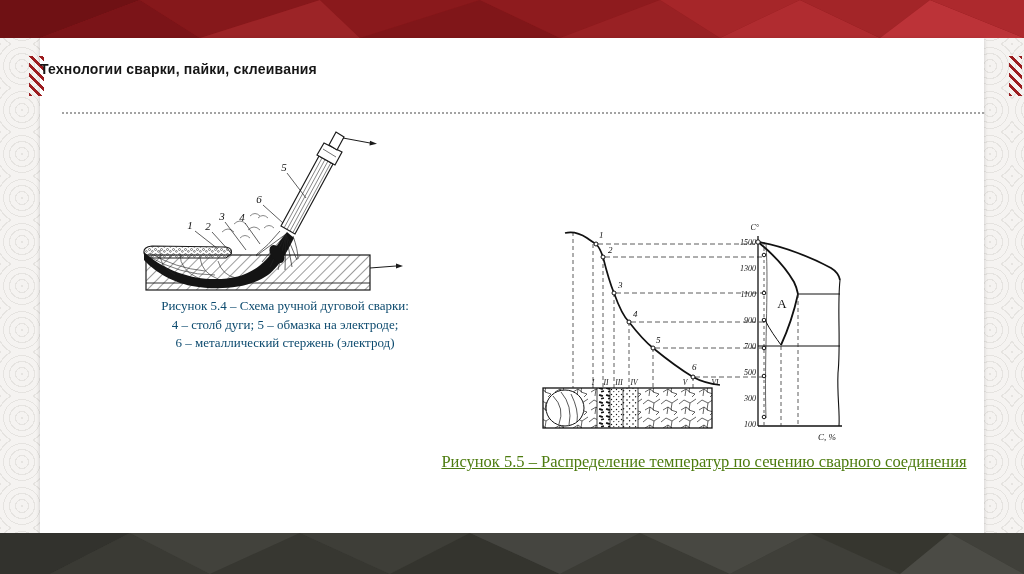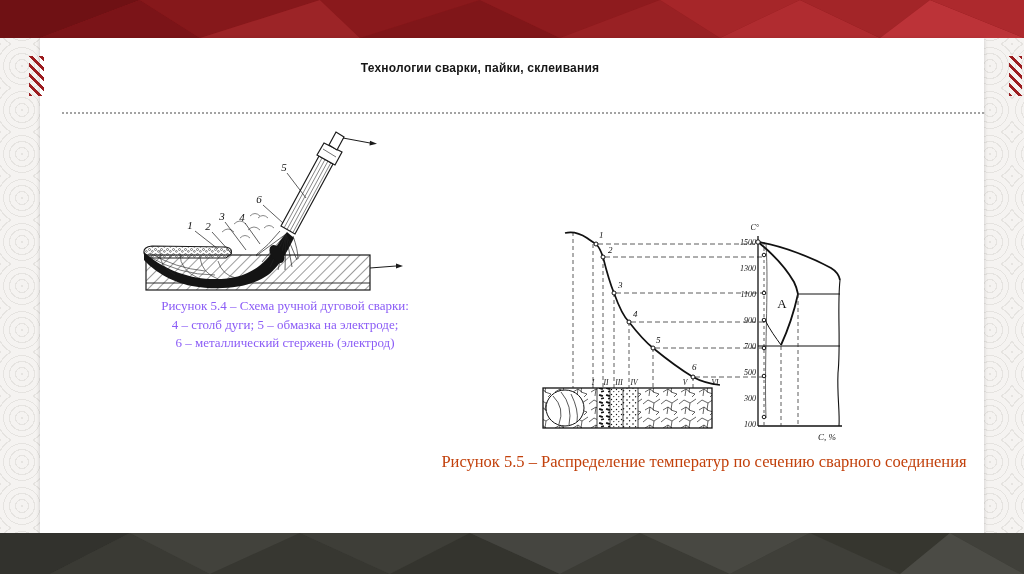--- a/index.html
+++ b/index.html
@@ -16,36 +16,36 @@
     position:absolute;left:40px;top:38px;width:944px;height:495px;
     background:#ffffff;box-shadow:0 1px 4px rgba(0,0,0,0.18);
   }
   .stripes{
     position:absolute;top:56px;width:15px;height:40px;
     background:repeating-linear-gradient(45deg,#9b1c1f 0 2.5px, rgba(0,0,0,0) 2.5px 7px);
   }
   .stripes.left{left:29px;}
   .stripes.right{left:1009px;width:13px;}
   .slide-title{
-    position:absolute;left:40px;top:61px;width:880px;text-align:center;
-    font-size:12px;font-weight:bold;color:#161616;letter-spacing:0.2px;
+    position:absolute;left:40px;top:61px;width:880px;
+    font-size:14px;font-weight:bold;color:#161616;letter-spacing:0.2px;
   }
   .dotted-sep{
     position:absolute;left:62px;top:112px;width:922px;height:0;
     border-top:2px dotted #a3a3a3;
   }
   .fig54{position:absolute;left:130px;top:128px;width:280px;height:170px;}
   .fig55{position:absolute;left:535px;top:218px;width:330px;height:230px;}
   .cap54{
     position:absolute;left:48px;top:297px;width:474px;text-align:center;
-    font-family:"Liberation Serif",serif;font-size:13px;line-height:18.5px;color:#8b5cf6;
+    font-family:"Liberation Serif",serif;font-size:13px;line-height:18.5px;color:#0c4a6e;
   }
   .cap55{
     position:absolute;left:408px;top:451px;width:592px;text-align:center;
-    font-family:"Liberation Serif",serif;font-size:16.5px;line-height:22px;color:#c2410c;
+    font-family:"Liberation Serif",serif;font-size:16.5px;line-height:22px;color:#4d7c0f;text-decoration:underline;
   }
   svg text{font-family:"Liberation Serif",serif;fill:#111;}
 </style>
 </head>
 <body>
 
 <div class="topbar">
   <svg width="1024" height="38">
     <rect x="0" y="0" width="1024" height="38" fill="#8c191c"></rect>
     <polygon points="0,0 140,0 40,38 0,38" fill="#6f1114"></polygon>

